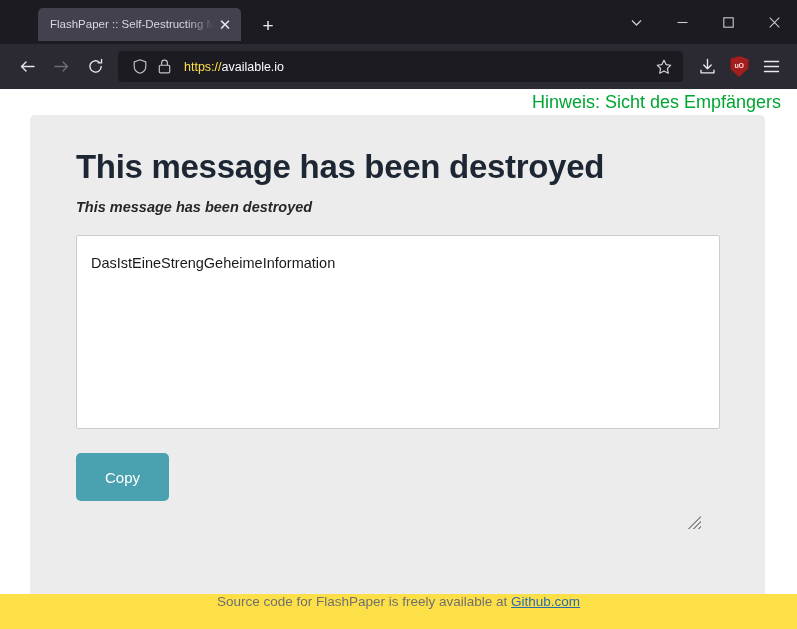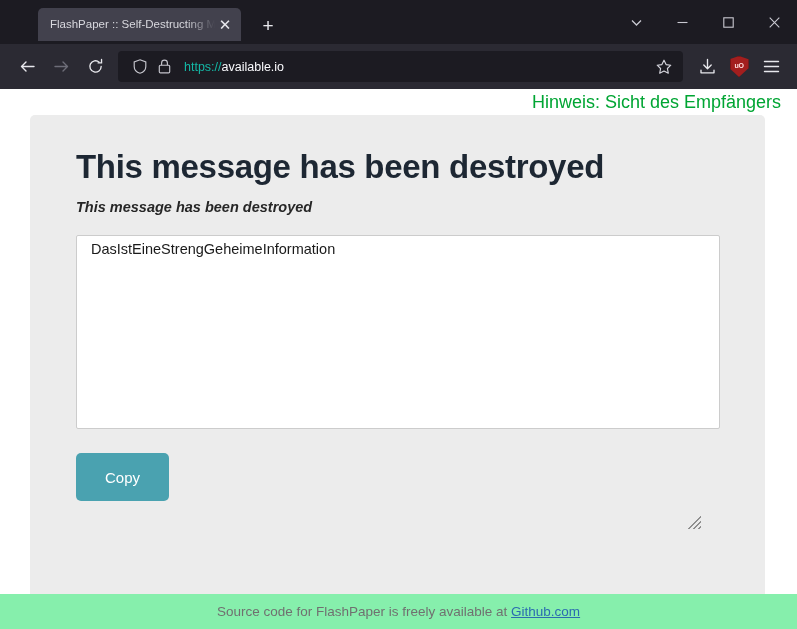--- a/index.html
+++ b/index.html
@@ -149,21 +149,21 @@
 
   .url-text {
     flex: 1;
     color: #fbfbfe;
     font-size: 12.5px;
     padding-left: 8px;
     white-space: nowrap;
     overflow: hidden;
   }
 
-  .url-text .scheme { color: #14b8a6; }
+  .url-text .scheme { color: #fde047; }
 
   .star-ico {
     width: 26px;
     height: 26px;
     display: flex;
     align-items: center;
     justify-content: center;
     color: #d6d6de;
     flex: 0 0 26px;
   }
@@ -248,21 +248,21 @@
     color: #262626;
     margin-bottom: 20px;
   }
 
   .secret-box {
     width: 644px;
     height: 194px;
     background: #ffffff;
     border: 1px solid #cccccc;
     border-radius: 2px;
-    padding: 4px 14px;
+    padding: 18px 14px;
     font-family: "Liberation Sans", sans-serif;
     font-size: 14.5px;
     color: #1a1a1a;
     resize: none;
     outline: none;
     position: relative;
     overflow: hidden;
     line-height: 1.35;
     display: block;
   }
@@ -295,23 +295,22 @@
     align-items: center;
     justify-content: center;
   }
 
   .footer {
     position: absolute;
     left: 0;
     right: 0;
     bottom: 0;
     height: 35px;
-    background: #86efac;
-    display: flex;
-    align-items: center;
+    background: #fde047;
+    display: flex;
     justify-content: center;
   }
 
   .footer-text {
     font-size: 13.5px;
     color: #707070;
   }
 
   .footer-link {
     color: #2b6cb0;

